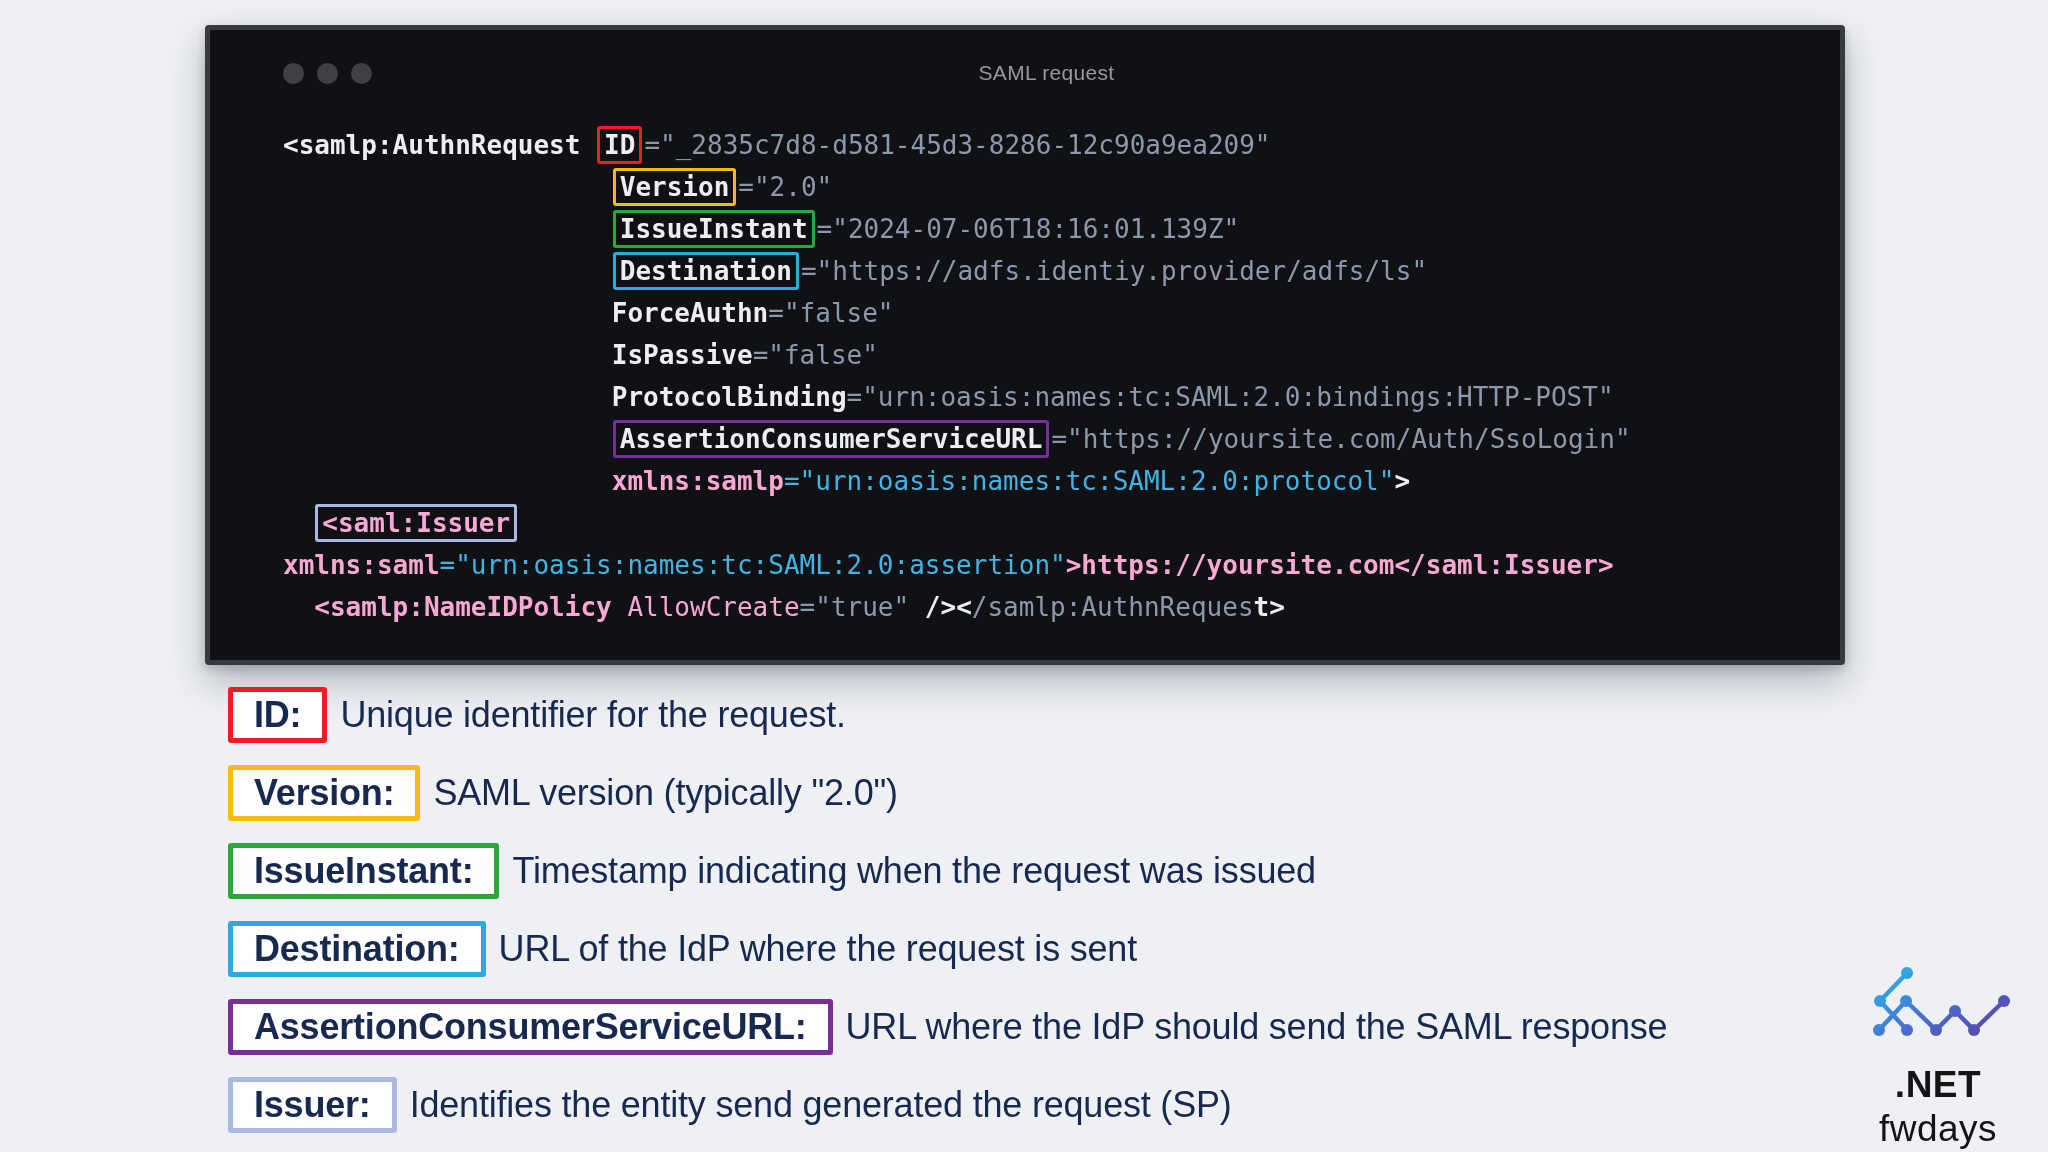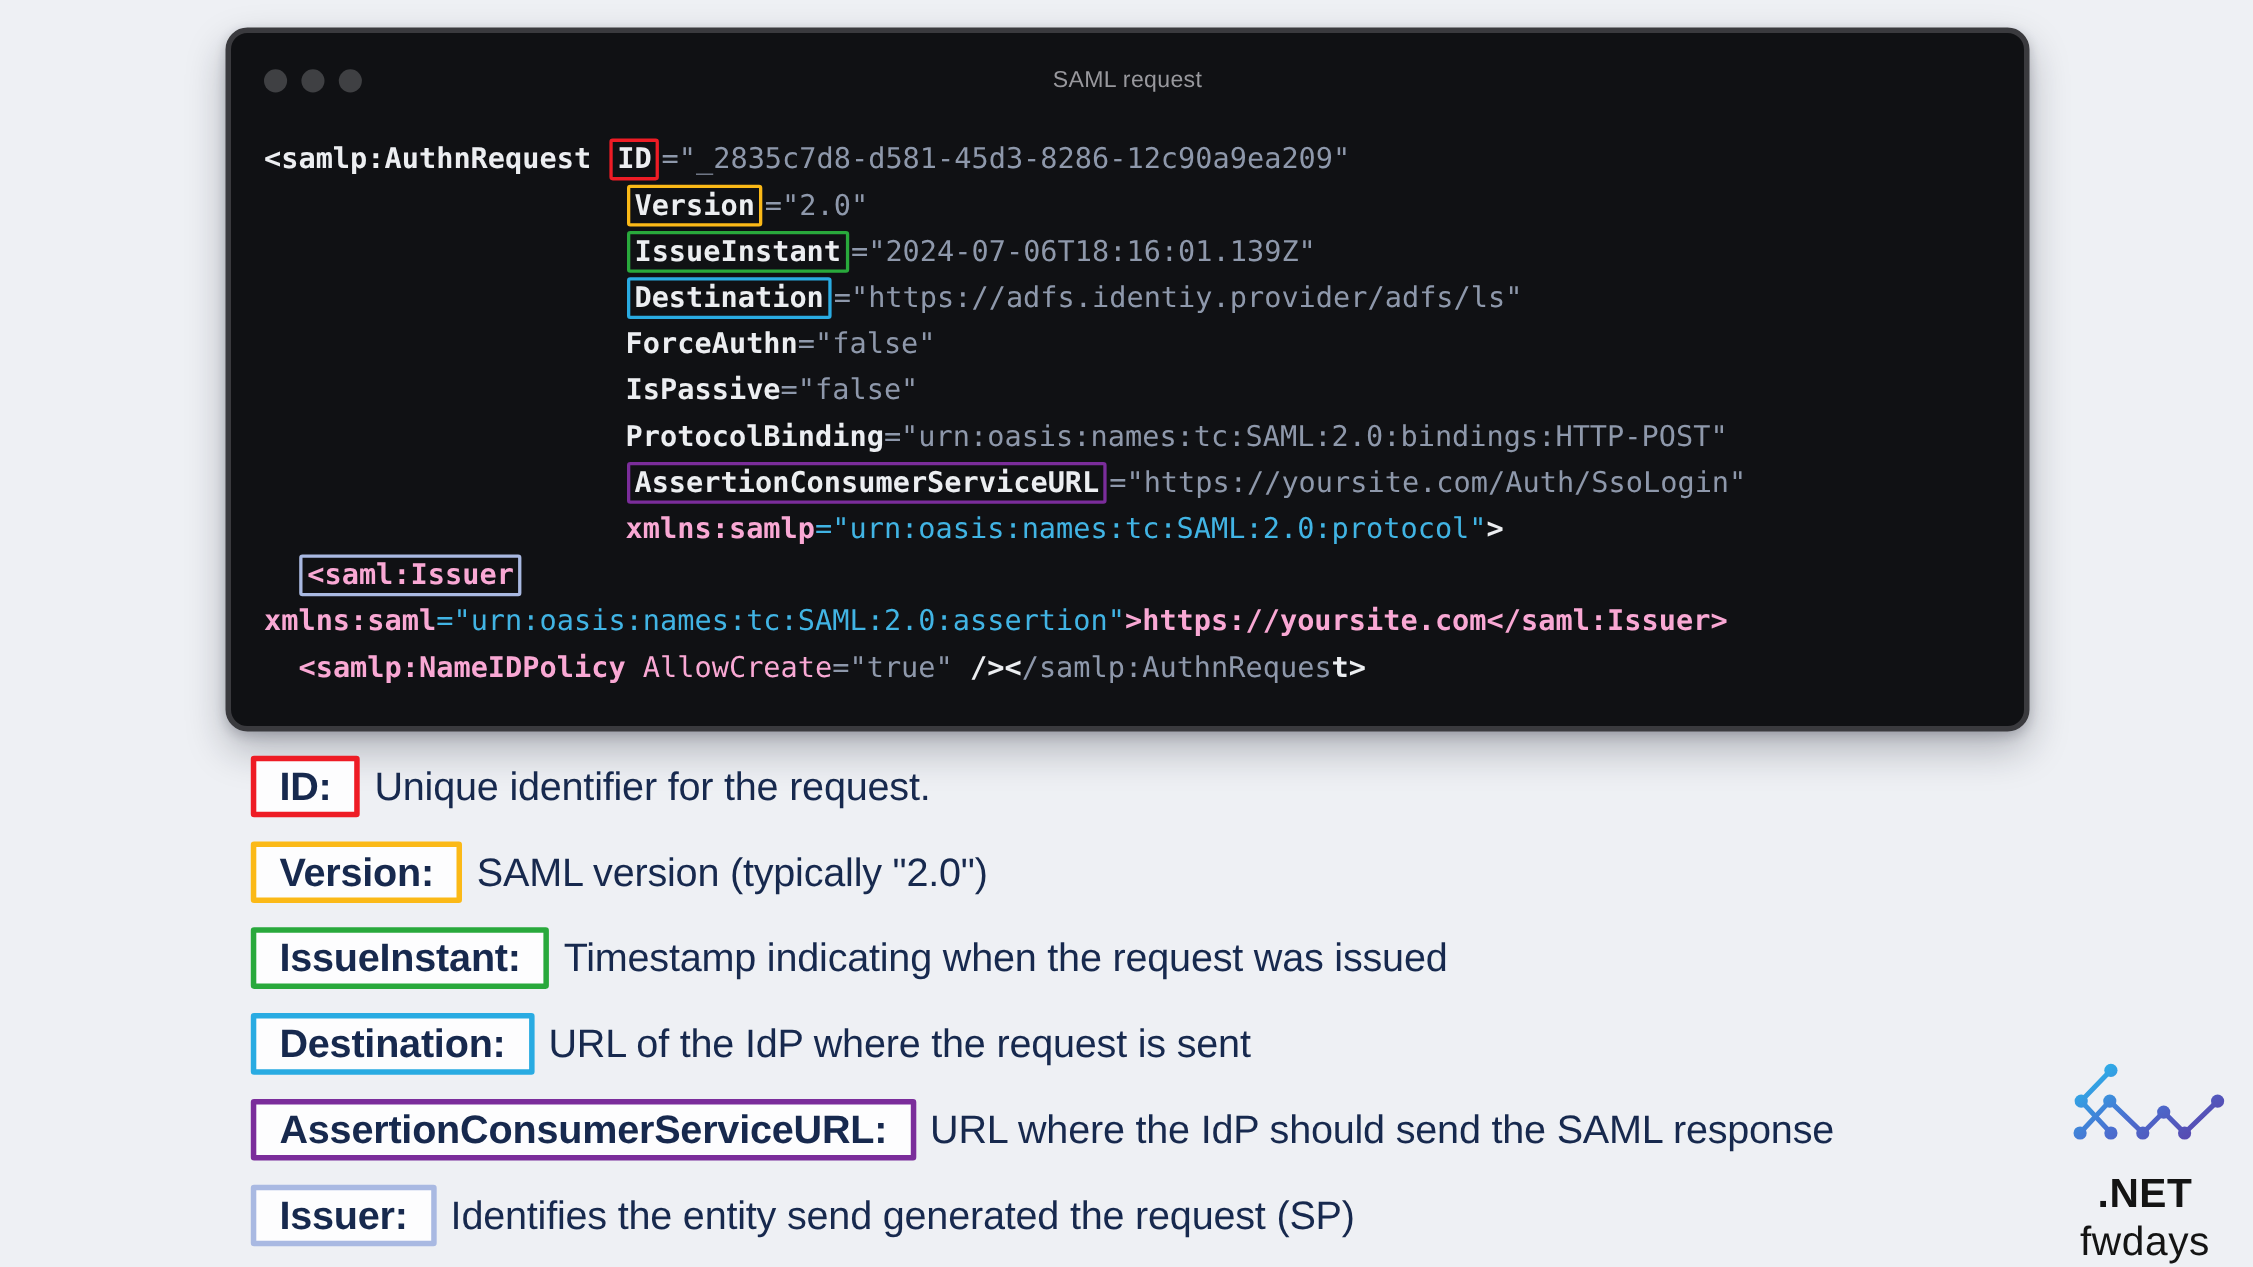--- a/index.html
+++ b/index.html
@@ -11,22 +11,23 @@
     position:relative;
   }
   .page { position:relative; width:2048px; height:1152px; }
 
   
   .window {
     position:absolute; left:205px; top:25px;
     width:1640px; height:640px;
     background:#101114;
     border:5px solid #3a3a3e;
-    border-radius:20px;
+    border-radius:4px;
     box-shadow:0 16px 36px rgba(20,24,40,.28), 0 4px 10px rgba(20,24,40,.18);
+    padding-left:43px;
   }
   .titlebar {
     position:relative; height:86px; display:flex; align-items:center; justify-content:center;
   }
   .dots { position:absolute; left:30px; top:0; height:100%; display:flex; align-items:center; gap:13px; }
   .dot { width:21px; height:21px; border-radius:50%; background:#3f4043; display:inline-block; }
   .title { color:#98989d; font-size:21px; letter-spacing:.3px; }
 
   .code {
     font-family:"DejaVu Sans Mono","Liberation Mono",monospace;
@@ -57,21 +58,21 @@
     font-size:36px; font-weight:bold; color:#17294e;
     letter-spacing:-.2px;
   }
   .legend-text {
     margin-left:13px;
     font-size:36px; color:#17294e; font-weight:500;
     letter-spacing:-.2px;
   }
 
   
-  .logo { position:absolute; right:10px; bottom:2px; width:176px; text-align:center; }
+  .logo { position:absolute; right:22px; bottom:2px; width:176px; text-align:center; }
   .logo svg { display:block; margin:0 auto; }
   .logo-net { font-size:37px; font-weight:800; color:#141414; letter-spacing:.5px; margin-top:6px; }
   .logo-fwdays { font-size:37px; font-weight:500; color:#141414; letter-spacing:.5px; margin-top:2px; }
 </style>
 </head>
 <body>
 
 <div class="page">
 
   <div class="window">

